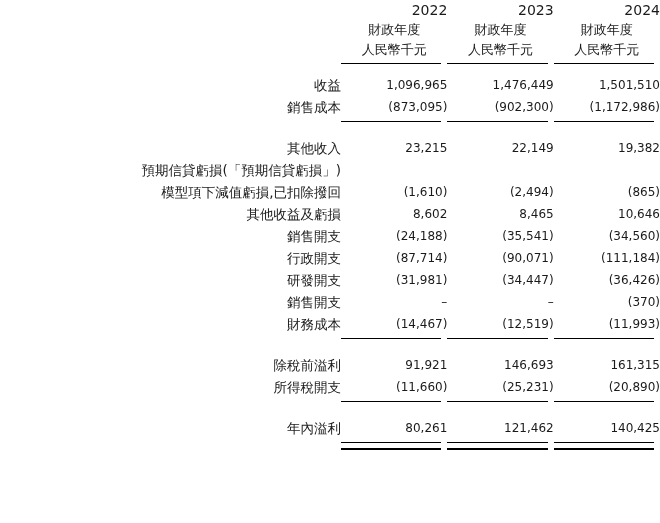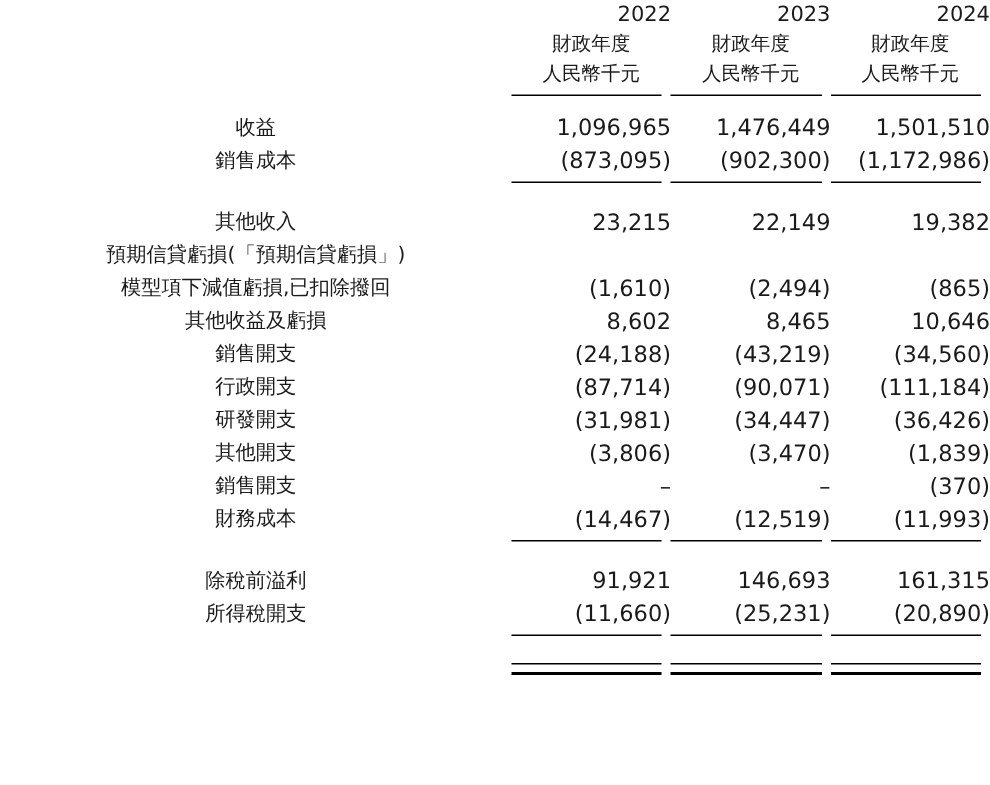--- a/index.html
+++ b/index.html
@@ -29,31 +29,31 @@
   }
   col.c-label { width: 340px; }
   col.c-num   { width: 106px; }
 
   .fin td, .fin th {
     padding: 0;
     vertical-align: bottom;
     font-weight: normal;
   }
   .lbl {
-    text-align: center;
+    text-align: right;
     padding-left: 4px;
     white-space: nowrap;
     font-size: 13.5px;
     line-height: 22px;
   }
   .num {
     text-align: right;
     padding-right: 10px;
     white-space: nowrap;
-    font-size: 15px;
+    font-size: 12px;
     line-height: 22px;
     font-variant-numeric: tabular-nums;
   }
   .hdr-year {
     text-align: right;
     padding-right: 10px;
     font-weight: bold;
     font-size: 14px;
     line-height: 20px;
     white-space: nowrap;
@@ -195,44 +195,38 @@
       <tr>
         <td class="lbl">其他收益及虧損</td>
         <td class="num">8,602</td>
         <td class="num">8,465</td>
         <td class="num">10,646</td>
       </tr>
 
       <tr>
         <td class="lbl">銷售開支</td>
         <td class="num">(24,188)</td>
-        <td class="num">(43,219)</td>
+        <td class="num">(35,541)</td>
         <td class="num">(34,560)</td>
       </tr>
 
       <tr>
         <td class="lbl">行政開支</td>
         <td class="num">(87,714)</td>
         <td class="num">(90,071)</td>
         <td class="num">(111,184)</td>
       </tr>
 
       <tr>
         <td class="lbl">研發開支</td>
         <td class="num">(31,981)</td>
         <td class="num">(34,447)</td>
         <td class="num">(36,426)</td>
       </tr>
 
-      <tr>
-        <td class="lbl">其他開支</td>
-        <td class="num">(3,806)</td>
-        <td class="num">(3,470)</td>
-        <td class="num">(1,839)</td>
-      </tr>
 
       <tr>
         <td class="lbl">銷售開支</td>
         <td class="num dash">–</td>
         <td class="num dash">–</td>
         <td class="num">(370)</td>
       </tr>
 
       <tr>
         <td class="lbl">財務成本</td>
@@ -286,20 +280,26 @@
           </td>
       </tr>
 
       <tr class="spacer-row">
           <td></td>
           <td></td>
           <td></td>
           <td></td>
         </tr>
 
+      <tr>
+        <td class="lbl">年內溢利</td>
+        <td class="num">80,261</td>
+        <td class="num">121,462</td>
+        <td class="num">140,425</td>
+      </tr>
       <tr class="rule-row final-rule-top">
         <td></td>
         <td>
             <div class="rule"></div>
           </td>
         <td>
             <div class="rule"></div>
           </td>
         <td>
             <div class="rule"></div>

